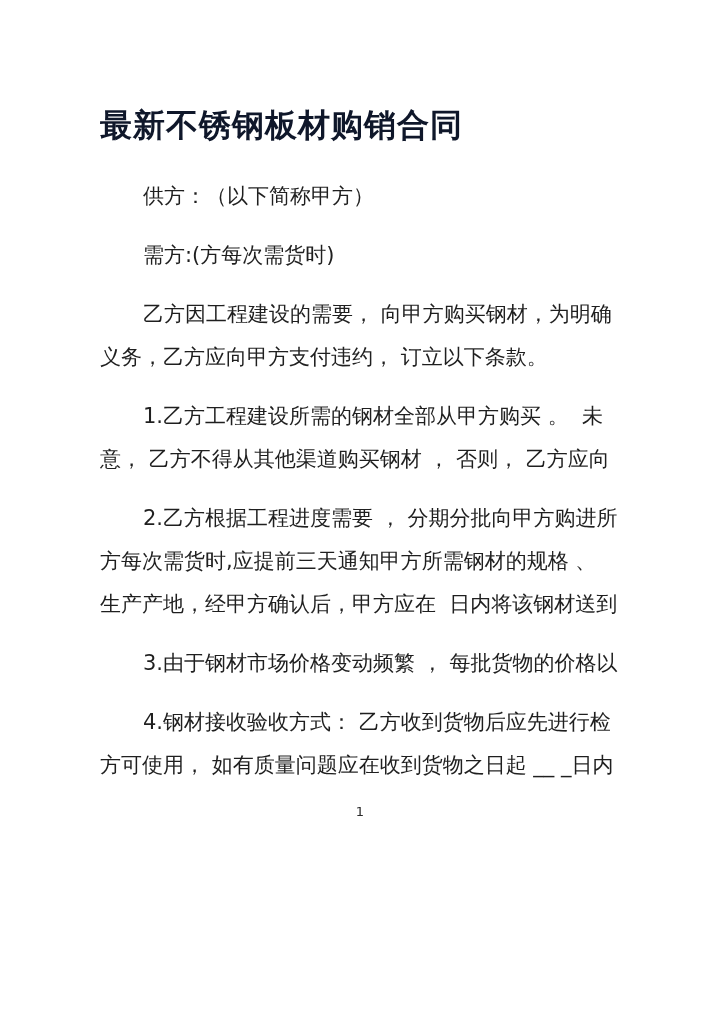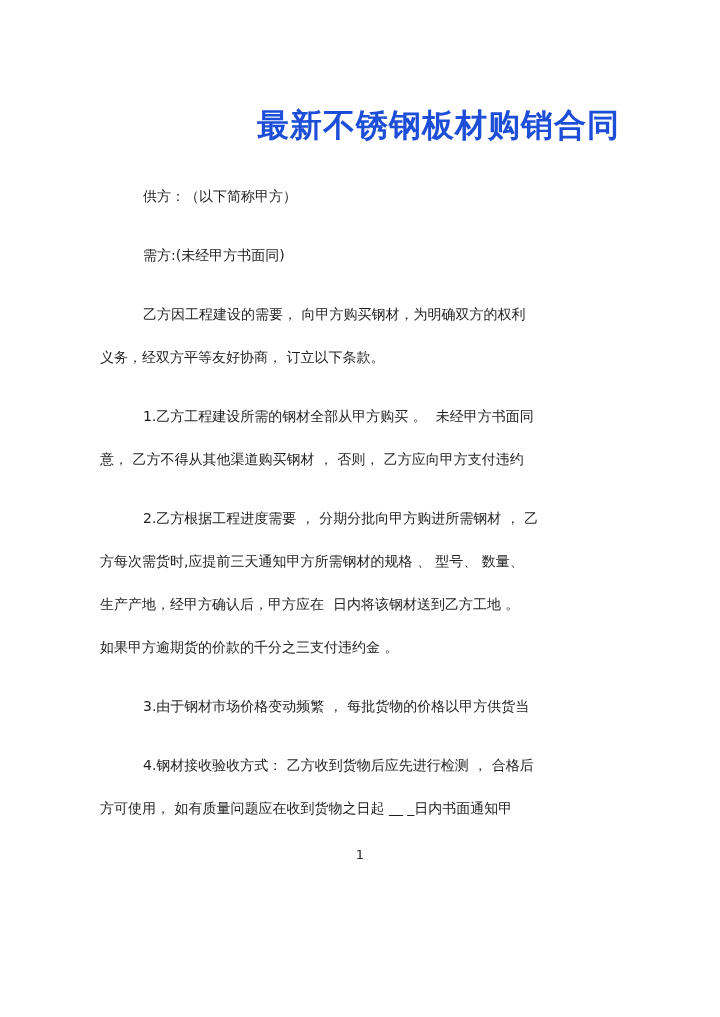--- a/index.html
+++ b/index.html
@@ -16,27 +16,27 @@
     font-family: "DejaVu Sans", "Liberation Sans", sans-serif;
   }
   .content {
     padding: 103px 100px 0 100px; 
   }
   .doc-title {
     margin: 0 0 28px 0;
     font-size: 32px;
     line-height: 44px;
     font-weight: 700;
-    text-align: right;
-    color: #1d4ed8;
+    text-align: left;
+    color: #0f172a;
     letter-spacing: 1px;
   }
   .para {
     margin: 0 0 16px 0;
-    font-size: 14px;
+    font-size: 21px;
     line-height: 43px;
     color: #1f1f1f;
     text-align: left;
   }
   .line {
     display: block;
     white-space: pre-wrap;
     overflow: hidden;
     max-height: 43px;
   }
@@ -57,38 +57,37 @@
 <div class="page">
   <div class="content">
 
     <h1 class="doc-title">最新不锈钢板材购销合同</h1>
 
     <p class="para">
       <span class="line">供方：（以下简称甲方）</span>
     </p>
 
     <p class="para">
-      <span class="line">需方:(未经甲方书面同)</span>
+      <span class="line">需方:(方每次需货时)</span>
     </p>
 
     <p class="para">
       <span class="line">乙方因工程建设的需要， 向甲方购买钢材，为明确双方的权利</span>
-      <span class="line">义务，经双方平等友好协商， 订立以下条款。</span>
+      <span class="line">义务，乙方应向甲方支付违约， 订立以下条款。</span>
     </p>
 
     <p class="para">
       <span class="line">1.乙方工程建设所需的钢材全部从甲方购买 。  未经甲方书面同</span>
       <span class="line">意， 乙方不得从其他渠道购买钢材 ， 否则， 乙方应向甲方支付违约</span>
     </p>
 
     <p class="para">
       <span class="line">2.乙方根据工程进度需要 ， 分期分批向甲方购进所需钢材 ， 乙</span>
       <span class="line">方每次需货时,应提前三天通知甲方所需钢材的规格 、 型号、 数量、</span>
       <span class="line">生产产地，经甲方确认后，甲方应在  日内将该钢材送到乙方工地 。</span>
-      <span class="line">如果甲方逾期货的价款的千分之三支付违约金 。</span>
     </p>
 
     <p class="para">
       <span class="line">3.由于钢材市场价格变动频繁 ， 每批货物的价格以甲方供货当</span>
     </p>
 
     <p class="para">
       <span class="line">4.钢材接收验收方式： 乙方收到货物后应先进行检测 ， 合格后</span>
       <span class="line">方可使用， 如有质量问题应在收到货物之日起 __ _日内书面通知甲</span>
     </p>

